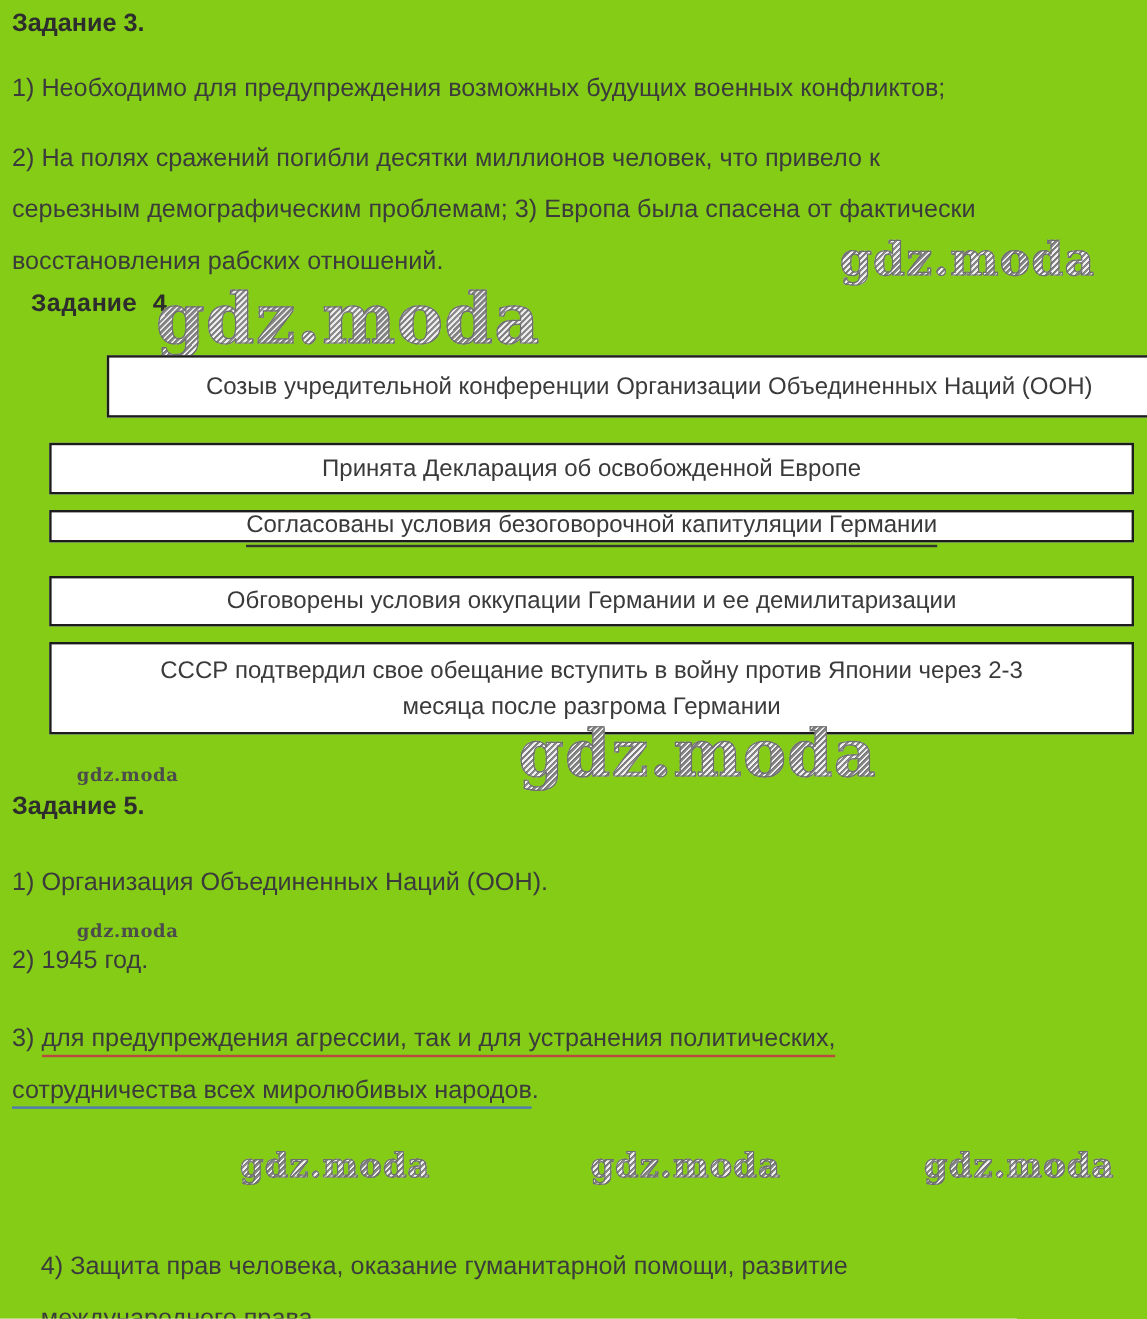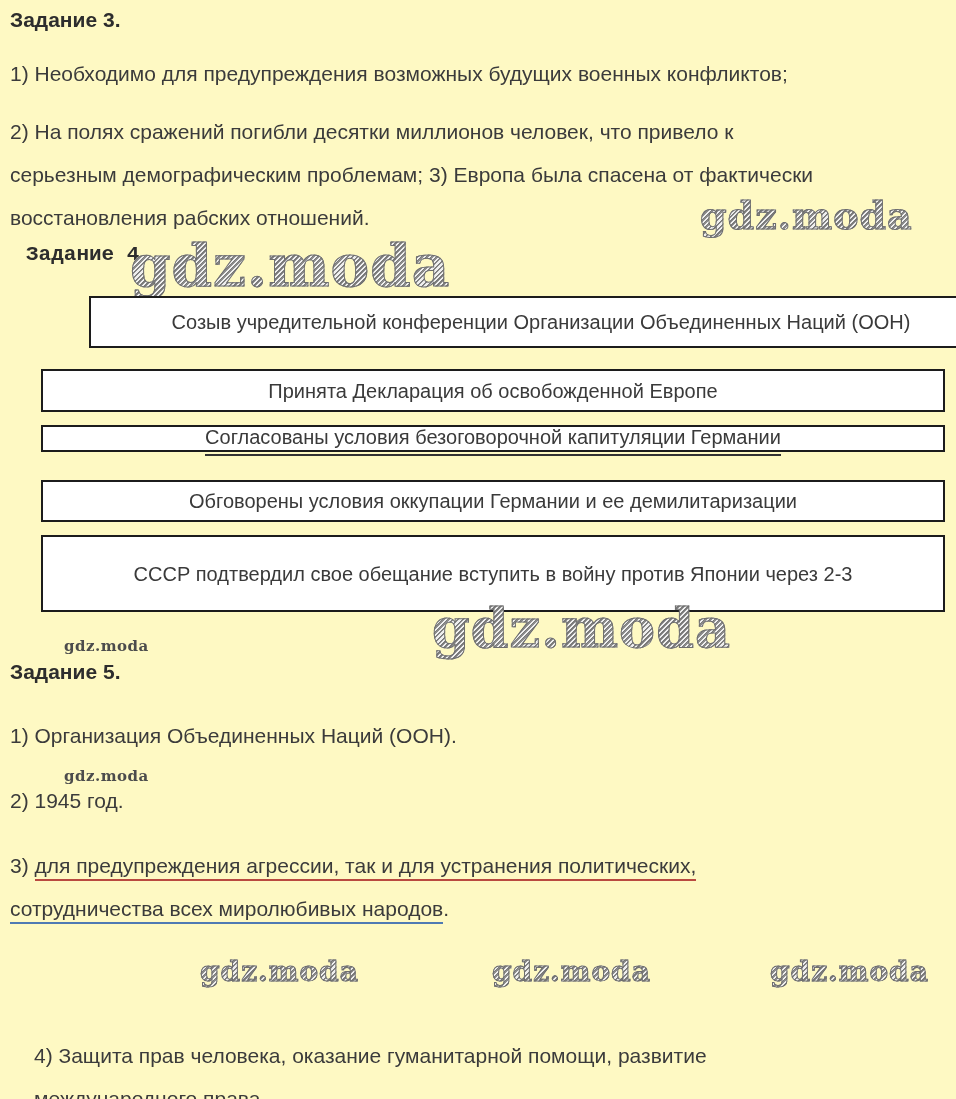--- a/index.html
+++ b/index.html
@@ -1,17 +1,17 @@
 <!DOCTYPE html>
 <html lang="ru" style="--u-red: #b94a40; --u-blue: #4f7ab3;"><head>
 <meta charset="utf-8">
 <style>
   html,body{margin:0;padding:0;background:#ffffff;}
   #page{
-    position:relative;width:956px;height:1099px;background:#fef9c3;
+    position:relative;width:956px;height:1099px;background:#84cc16;
     font-family:"Liberation Sans",sans-serif;color:#3b3b3b;overflow:hidden;
   }
   .abs{position:absolute;}
   .task-title{
     font-size:21px;font-weight:700;color:#2d2d2d;white-space:nowrap;
   }
   .body-text{font-size:21px;color:#3b3b3b;white-space:nowrap;}
   .line{height:43px;line-height:43px;white-space:nowrap;font-size:21px;color:#3b3b3b;}
   .answer-box{
     position:absolute;left:41px;width:904px;box-sizing:border-box;
@@ -68,20 +68,21 @@
   <div class="answer-box" style="top:425px;height:27px;">
     <div class="bline u-dark">Согласованы условия безоговорочной капитуляции Германии</div>
   </div>
 
   <div class="answer-box" style="top:480px;height:42px;">
     <div class="bline">Обговорены условия оккупации Германии и ее демилитаризации</div>
   </div>
 
   <div class="answer-box" style="top:535px;height:77px;">
     <div class="bline">СССР подтвердил свое обещание вступить в войну против Японии через 2-3</div>
+    <div class="bline">месяца после разгрома Германии</div>
   </div>
 
   <div class="wm" style="left:432px;top:596px;font-size:54px;">gdz.moda</div>
 
   <div class="wm-small" style="left:64px;top:637px;">gdz.moda</div>
 
   <div class="abs task-title" style="left:10px;top:660px;">Задание 5.</div>
 
   <div class="abs body-text" style="left:10px;top:724px;">1) Организация Объединенных Наций (ООН).</div>
 

